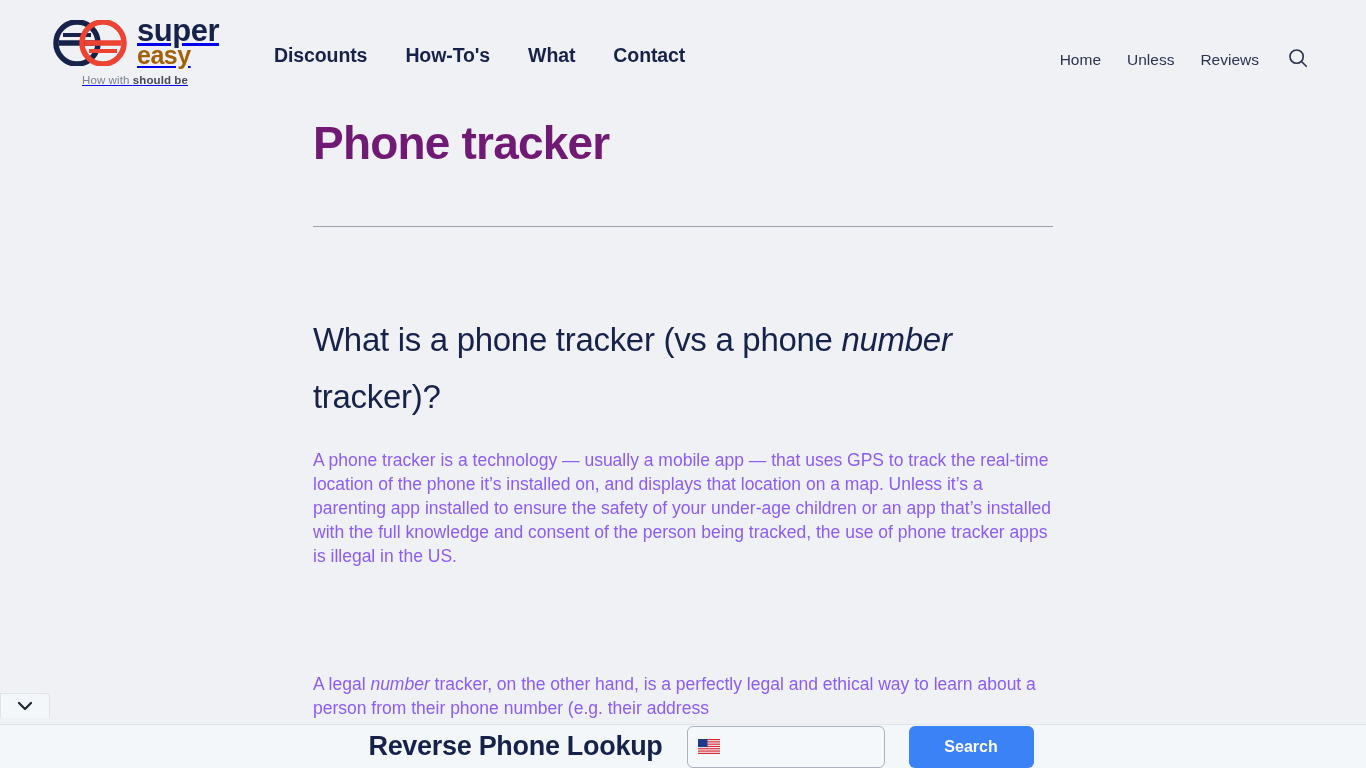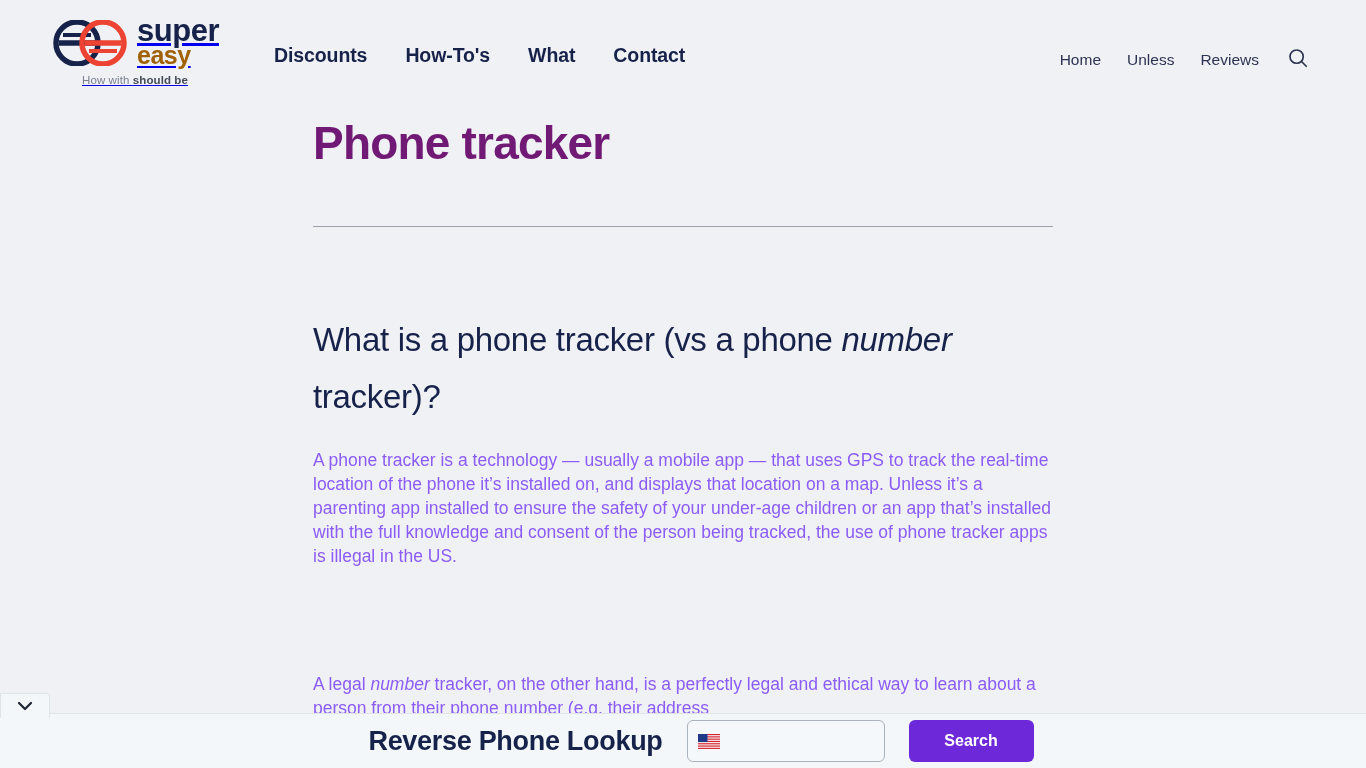--- a/index.html
+++ b/index.html
@@ -80,21 +80,21 @@
   .body-copy {
     position:absolute; left:0; width:740px;
     font-size:17.5px; color:#8b5cf6; line-height:24px;
   }
   .p1 { top:448px; }
   .p2 { top:672px; }
   .body-copy em { font-style:italic; }
 
   
   .sticky-bar {
-    position:absolute; left:0; bottom:0; width:1366px; height:55px;
+    position:absolute; left:0; bottom:0; width:1366px; height:44px;
     background:#f3f7f9;
     border-top:1px solid #dfe4e8;
     display:flex; align-items:center; justify-content:center;
     gap:24px;
     z-index:40;
     padding-left:36px;
   }
   .collapse-tab {
     position:absolute; left:0; bottom:50px;
     width:50px; height:25px;
@@ -115,21 +115,21 @@
     background:#f5f8fa;
     border:1.5px solid #aab2bd; border-radius:6px;
     display:flex; align-items:center; padding:0 10px; gap:7px;
   }
   .flag { width:22px; height:15px; display:block; flex:none; }
   .phone-input-text {
     font-size:15px; color:#8b93a1; white-space:nowrap; overflow:hidden;
   }
   .lookup-btn {
     width:125px; height:42px;
-    background:#6d28d9; border:none; border-radius:6px;
+    background:#3b82f6; border:none; border-radius:6px;
     color:#ffffff; font-size:16px; font-weight:bold;
     font-family:"Liberation Sans", sans-serif;
     cursor:pointer; white-space:nowrap;
   }
 </style>
 </head>
 <body>
 
 <div class="page">
 

